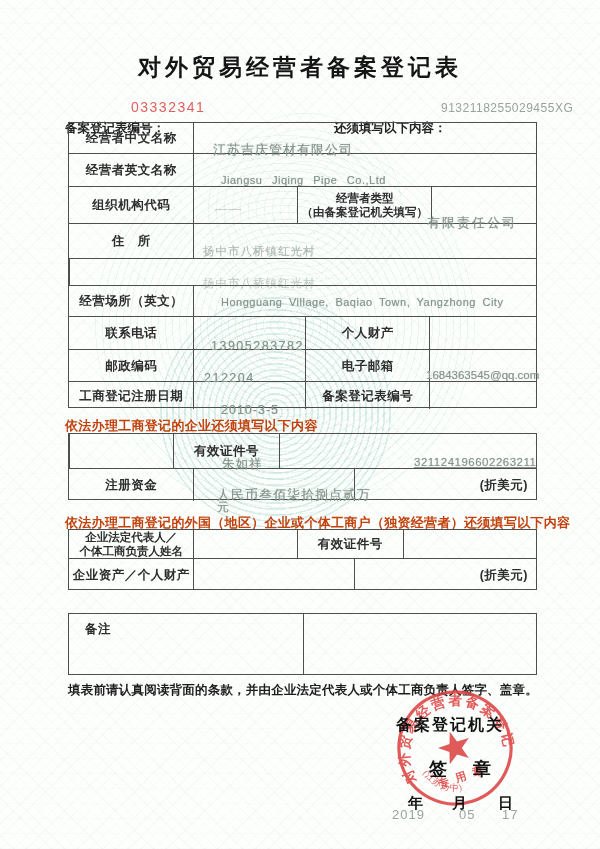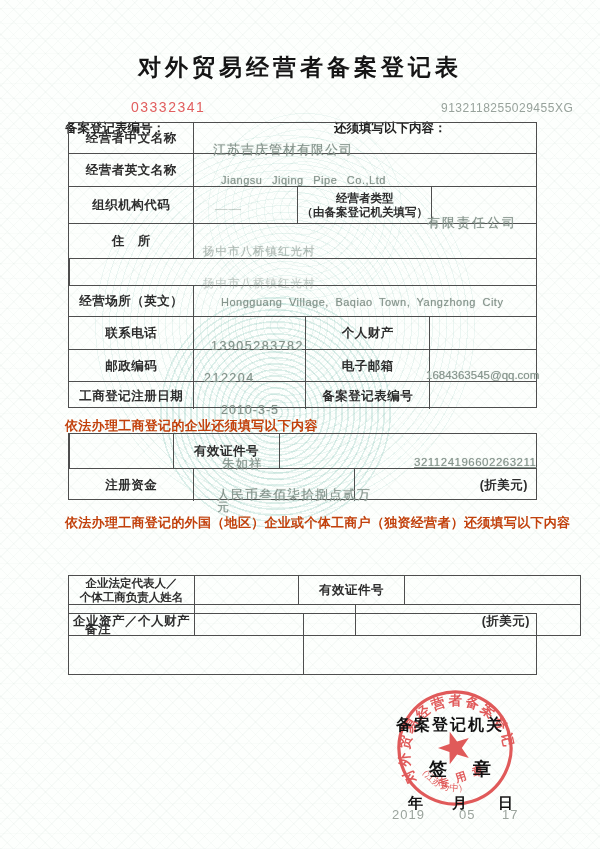--- a/index.html
+++ b/index.html
@@ -185,21 +185,21 @@
     </div>
   </div>
 
   <div class="typed" style="left:222px;top:456px;">朱如祥</div>
   <div class="typed" style="left:414px;top:456px;font-size:11.5px;letter-spacing:.5px;text-decoration:underline;">321124196602263211</div>
   <div class="typed" style="left:217px;top:486px;font-size:13px;">人民币叁佰柒拾捌点贰万</div>
   <div class="typed" style="left:217px;top:499px;font-size:12px;">元</div>
 
   <div class="sec-hd" style="top:514px;">依法办理工商登记的外国（地区）企业或个体工商户（独资经营者）还须填写以下内容</div>
 
-  <div class="tbl" style="left:68px;top:529px;width:513px;height:61px;margin-top:46px;">
+  <div class="tbl" style="left:68px;top:529px;width:469px;height:61px;">
     <div class="tr first" style="height:28px;">
       <div class="td first" style="width:125px;flex-direction:column;">
         <span class="lbl sm">企业法定代表人／</span>
         <span class="lbl sm">个体工商负责人姓名</span>
       </div>
       <div class="td" style="width:104px;"></div>
       <div class="td" style="width:106px;">
           <span class="lbl">有效证件号</span>
         </div>
       <div class="td" style="width:134px;"></div>
@@ -217,20 +217,21 @@
 
   <div class="tbl" style="left:68px;top:613px;width:469px;height:62px;">
     <div class="tr first" style="height:61px;">
       <div class="td first" style="width:235px;">
           <span class="lbl remark-lbl">备注</span>
         </div>
       <div class="td" style="width:234px;"></div>
     </div>
   </div>
 
+  <div class="foot-note">填表前请认真阅读背面的条款，并由企业法定代表人或个体工商负责人签字、盖章。</div>
 
   <svg class="stamp" width="130" height="126" viewBox="0 0 130 126">
     <g transform="rotate(-18 65 62)" fill="#dd4444">
       <circle cx="65" cy="62" r="56" fill="none" stroke="#dd4444" stroke-width="3.2"></circle>
       <defs>
         <path id="arcTop" d="M 19,81 A 48,48 0 1 1 111,81" fill="none"></path>
         <path id="arcBot" d="M 25,68 A 42,42 0 0 0 84,102" fill="none"></path>
       </defs>
       <text font-size="13.5" letter-spacing="2.5" font-weight="bold">
         <textPath href="#arcTop" startOffset="0">对外贸易经营者备案登记</textPath>

